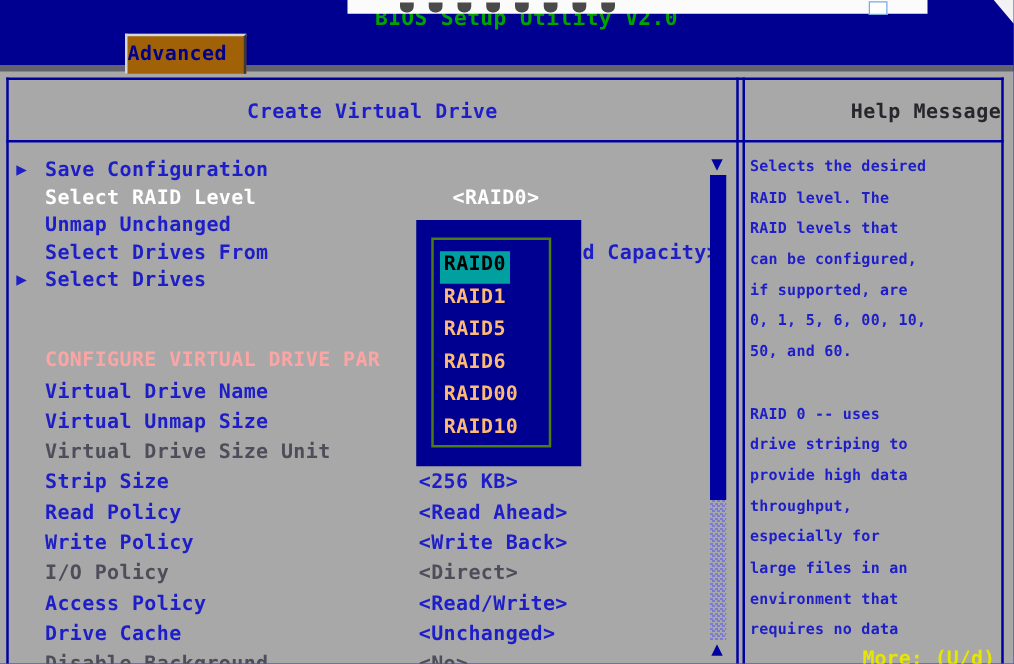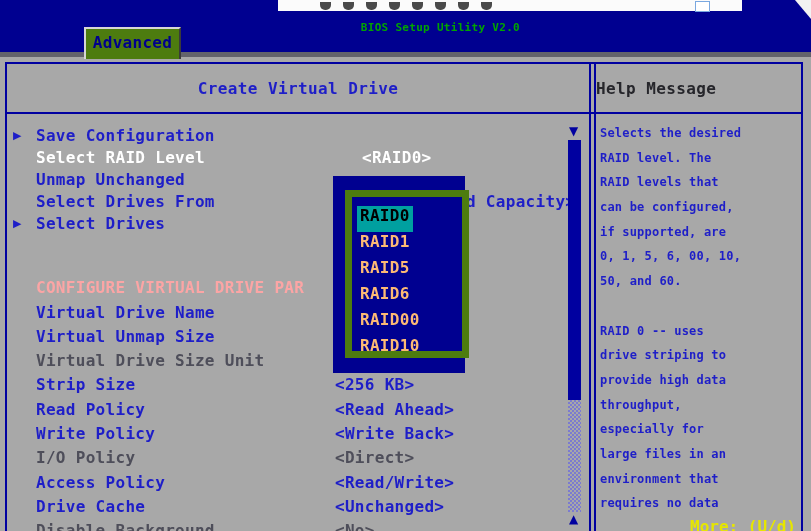--- a/index.html
+++ b/index.html
@@ -8,49 +8,49 @@
     background:#000090;
     font-family:"DejaVu Sans Mono","Liberation Mono",monospace;
     font-weight:bold;
   }
   
   .rtoolbar{position:absolute;left:278px;top:0;width:464px;height:11px;background:#fbfbfb;z-index:40;}
   .tb-icon{position:absolute;top:2px;width:11px;height:8px;background:#4a4a4a;border-radius:0 0 5px 5px;}
   .tb-box{position:absolute;top:1px;left:417px;width:13px;height:9px;background:#fff;border:1px solid #7aa8e0;}
   .corner-tri{position:absolute;right:0;top:0;width:0;height:0;border-left:16px solid transparent;border-top:19px solid #f2f2f2;z-index:41;}
   
-  .bios-title{position:absolute;left:300px;top:21px;width:220px;text-align:right;color:#00a400;font-size:11px;letter-spacing:.3px;white-space:pre;z-index:10;}
+  .bios-title{position:absolute;left:300px;top:5px;width:220px;text-align:right;color:#00a400;font-size:17px;letter-spacing:.3px;white-space:pre;z-index:10;}
   
   .dark-band{position:absolute;left:0;top:52px;width:811px;height:5px;background:#63636b;}
-  .tab{position:absolute;left:84px;top:27px;width:93px;height:30px;background:#4d7c0f;
+  .tab{position:absolute;left:100px;top:27px;width:93px;height:30px;background:#a16207;
        border-top:2px solid #d6d6d6;border-left:2px solid #d6d6d6;border-right:2px solid #3a3a3a;
-       color:#00008c;font-size:16px;text-align:center;line-height:28px;z-index:5;letter-spacing:.3px;}
+       color:#00008c;font-size:16px;line-height:28px;z-index:5;letter-spacing:.3px;}
   
   .panel{position:absolute;left:0;top:57px;width:811px;height:474px;background:#a8a8a8;}
   .bl{position:absolute;background:#0000a0;}
   .b-top{left:5px;top:62px;width:798px;height:2px;}
   .b-left{left:5px;top:62px;width:2px;height:469px;}
   .b-right{left:801px;top:62px;width:2px;height:469px;}
   .b-head{left:5px;top:112px;width:798px;height:2px;}
   .b-v1{left:589px;top:62px;width:2px;height:469px;}
   .b-v2{left:594px;top:62px;width:2px;height:469px;}
   .panel-title{position:absolute;left:7px;top:79px;width:582px;text-align:center;color:#1e1ec8;font-size:16px;letter-spacing:.4px;}
-  .help-title{position:absolute;left:596px;top:79px;width:205px;text-align:left;color:#26262b;font-size:16px;letter-spacing:.4px;}
+  .help-title{position:absolute;left:596px;top:79px;width:205px;text-align:right;color:#26262b;font-size:16px;letter-spacing:.4px;}
   
   .row{position:absolute;left:36px;height:18px;color:#1e1ec8;font-size:16px;letter-spacing:.3px;white-space:pre;z-index:1;}
   .row .val{position:absolute;left:299px;top:0;white-space:pre;}
   .row.sel{color:#ffffff;}
   .row.sel .val{left:326px;}
   .row.dis{color:#4e4e5a;text-align:center;}
   .row.sec{color:#fca5a5;}
   .row .val.frag{left:430px;}
   .arrow{position:absolute;left:13px;font-family:"DejaVu Sans",sans-serif;font-size:11px;color:#1e1ec8;z-index:1;}
   
   .dropdown{position:absolute;left:333px;top:176px;width:132px;height:197px;background:#000090;z-index:20;}
-  .dd-inner{position:absolute;left:12px;top:14px;width:124px;height:168px;border:7px solid #4d7c0f;padding-top:9px;box-sizing:border-box;}
+  .dd-inner{position:absolute;left:12px;top:14px;width:96px;height:168px;border:2px solid #4d7c0f;padding-top:9px;box-sizing:border-box;}
   .dd-opt{margin-left:5px;height:26px;color:#fdba74;font-size:16px;letter-spacing:.3px;width:-moz-fit-content;width:fit-content;padding:0 3px;line-height:19px;}
   .dd-opt.selected{background:#00a0a0;color:#000000;}
   
   .sb-arrow{position:absolute;left:569px;font-family:"DejaVu Sans",sans-serif;font-size:12px;color:#0000a0;z-index:2;}
   .sb-thumb{position:absolute;left:568px;top:140px;width:13px;height:260px;background:#0000a0;z-index:2;}
   .sb-track{position:absolute;left:568px;top:400px;width:13px;height:112px;z-index:2;
             background:conic-gradient(#7b7bd0 25%, #a8a8a8 25% 50%, #7b7bd0 50% 75%, #a8a8a8 75%);
             background-size:4px 4px;}
   
   .help-lines{position:absolute;left:600px;top:126px;width:202px;color:#1e1ec8;font-size:12px;letter-spacing:.2px;z-index:1;}

